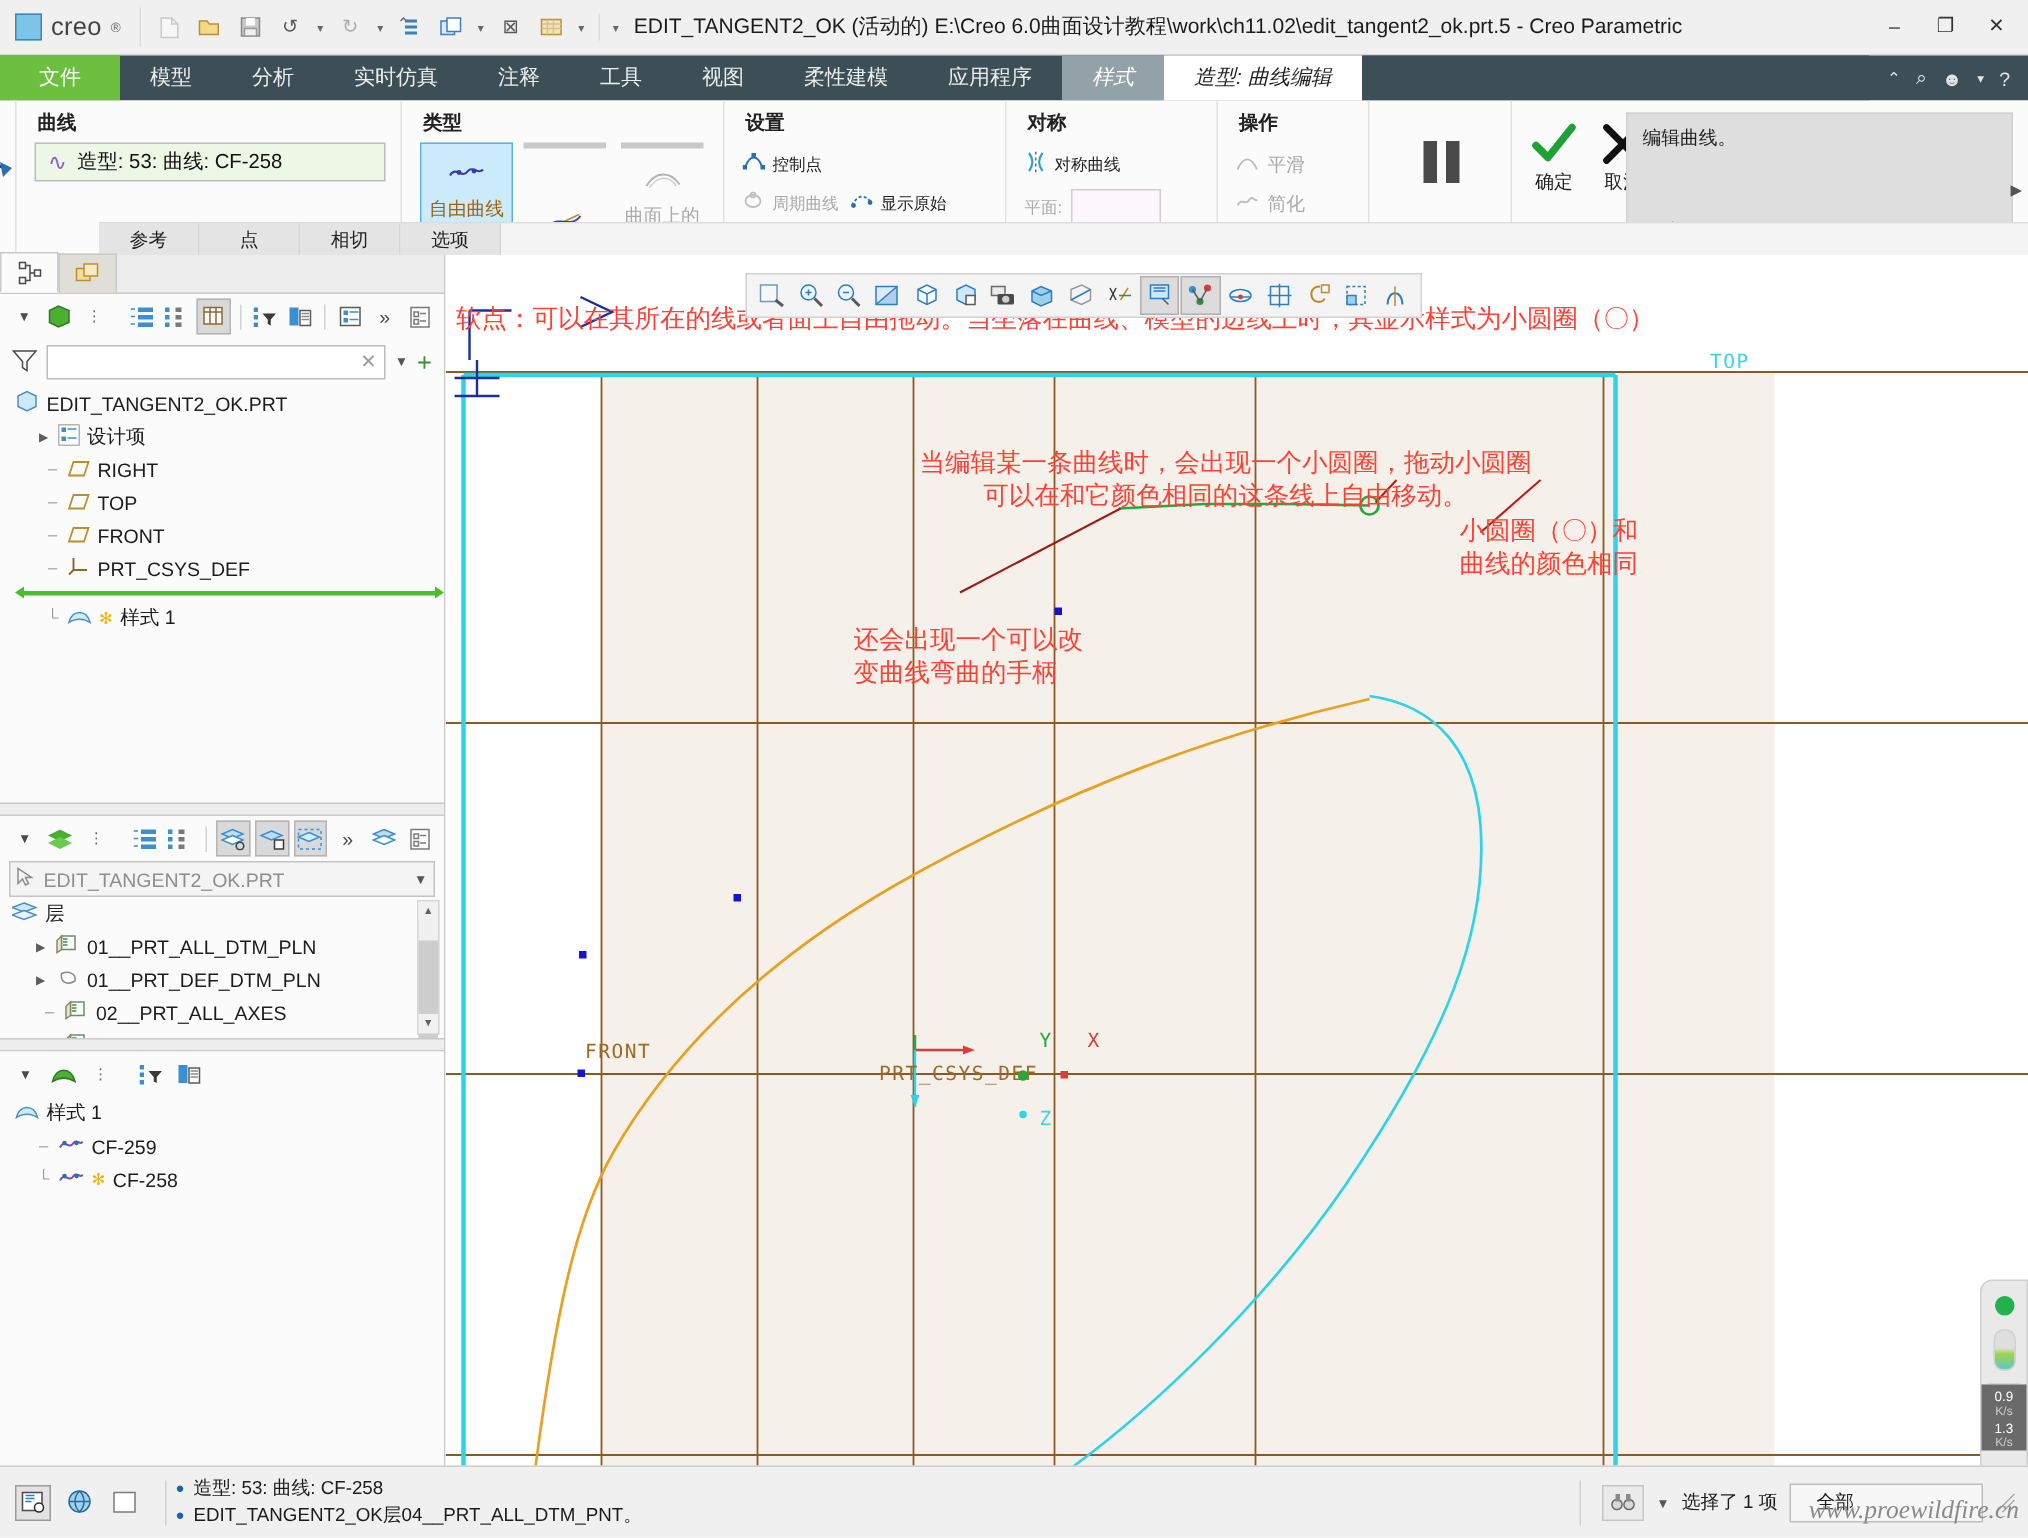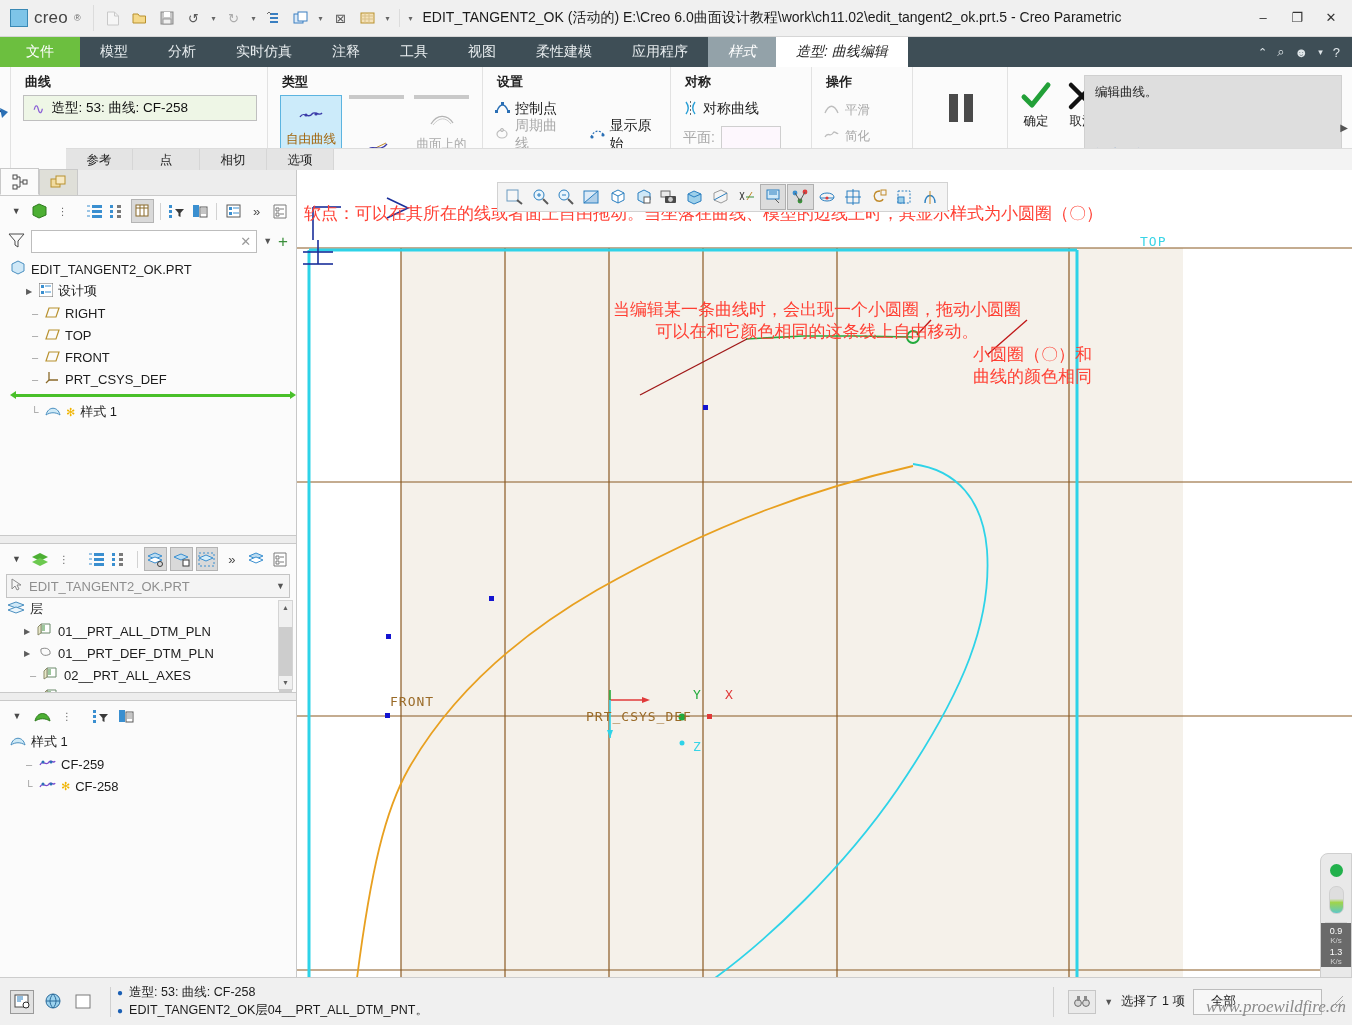--- a/index.html
+++ b/index.html
@@ -52,23 +52,23 @@
           display:flex;align-items:center;gap:7px;padding:0 8px;font-size:13.5px;color:#111;}
   .curve-glyph{color:#8a5fd6;font-size:15px;line-height:1;}
 
   .typebtn{width:57px;display:flex;flex-direction:column;align-items:center;gap:2px;
            padding:4px 2px 2px;font-size:12.5px;color:#a16207;text-align:center;line-height:1.15;}
   .typebtn.active{background:#ccebfa;border:1px solid #5cb4e0;}
   .typebtn.dis{color:#a9a9a9;}
   .typetop{height:4px;background:#c9c9c9;width:55px;margin-bottom:2px;}
   .ticon{height:30px;display:flex;align-items:center;justify-content:center;}
 
-  .chk{display:flex;align-items:center;gap:5px;font-size:14px;color:#1e1e1e;height:24px;}
+  .chk{display:flex;align-items:center;gap:5px;font-size:11px;color:#1e1e1e;height:24px;}
   .chk.dis{color:#a9a9a9;}
-  .chkrow{display:flex;align-items:center;gap:24px;}
+  .chkrow{display:flex;align-items:center;gap:8px;}
   .planebox{width:58px;height:22px;background:#fdf7fd;border:1px solid #cfcfcf;}
 
   .opitem{display:flex;align-items:center;gap:6px;font-size:12.5px;color:#a9a9a9;height:26px;}
 
   .pausebtn{display:flex;align-items:center;justify-content:center;width:62px;height:74px;}
   .pbar{width:9px;height:28px;background:#4a4a4a;display:inline-block;}
   .okcancel{display:flex;gap:14px;align-items:flex-start;padding-top:10px;}
   .occol{display:flex;flex-direction:column;align-items:center;gap:2px;font-size:12.5px;color:#222;}
 
   .helpbox{position:absolute;right:10px;top:8px;width:236px;height:78px;background:#dedede;
@@ -881,20 +881,22 @@
             <path d="M21 70 L21 94"></path>
             <path d="M6 94 L36 94"></path>
           </g>
         </svg>
 
         <div class="redtext" style="left:7px;top:32px;font-size:17px;">软点：可以在其所在的线或者面上自由拖动。当坐落在曲线、模型的边线上时，其显示样式为小圆圈（〇）</div>
         <div class="redtext" style="left:316px;top:128px;text-align:center;">当编辑某一条曲线时，会出现一个小圆圈，拖动小圆圈
 可以在和它颜色相同的这条线上自由移动。</div>
         <div class="redtext" style="left:676px;top:173px;text-align:right;">小圆圈（〇）和
 曲线的颜色相同</div>
+        <div class="redtext" style="left:272px;top:246px;">还会出现一个可以改
+变曲线弯曲的手柄</div>
 
         <div style="position:absolute;left:843px;top:64px;color:#39d4e6;font-size:13px;
                     font-family:'DejaVu Sans Mono','Liberation Mono',monospace;letter-spacing:1px;">TOP</div>
         <div style="position:absolute;left:93px;top:524px;color:#9a6b28;font-size:13px;
                     font-family:'DejaVu Sans Mono','Liberation Mono',monospace;letter-spacing:1px;">FRONT</div>
         <div style="position:absolute;left:289px;top:539px;color:#9a6b28;font-size:13px;
                     font-family:'DejaVu Sans Mono','Liberation Mono',monospace;letter-spacing:1px;">PRT_CSYS_DEF</div>
         <div style="position:absolute;left:428px;top:517px;color:#e03a3a;font-size:13px;
                     font-family:'DejaVu Sans Mono','Liberation Mono',monospace;">X</div>
         <div style="position:absolute;left:396px;top:517px;color:#22aa3c;font-size:13px;

